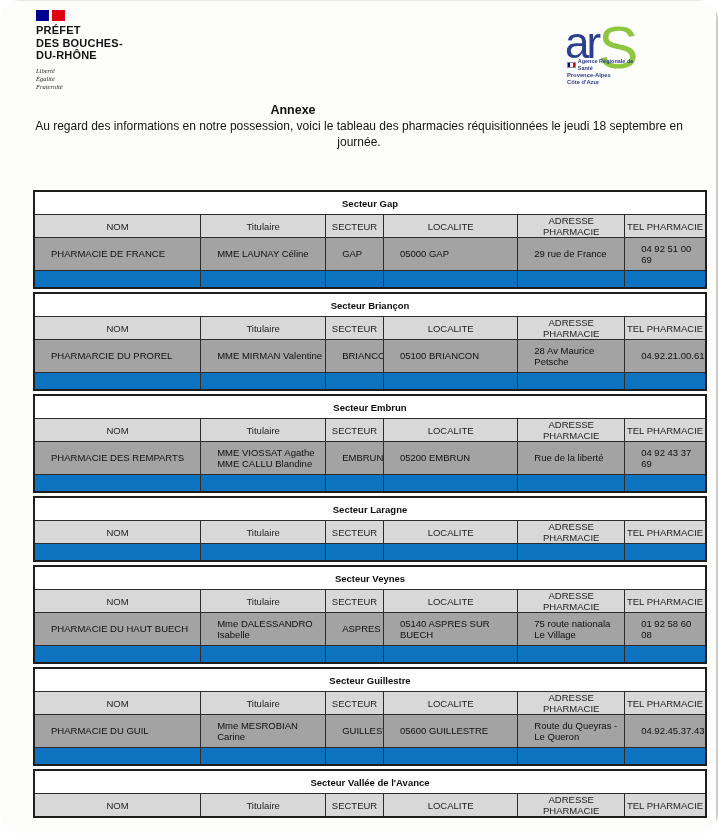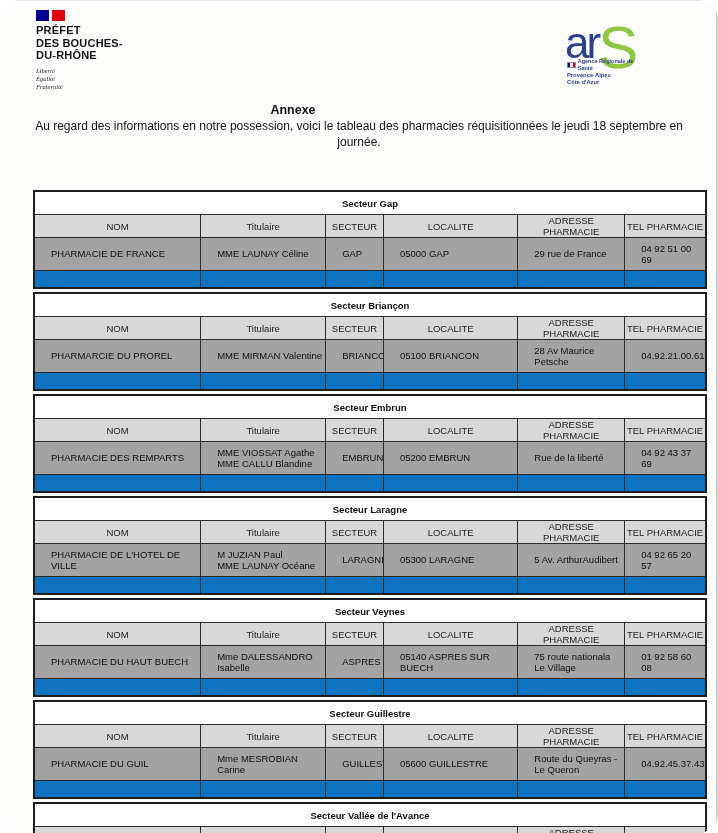--- a/index.html
+++ b/index.html
@@ -245,29 +245,20 @@
       <td colspan="6">Secteur Laragne</td>
     </tr>
     <tr class="head-row">
       <th style="background: rgb(216, 216, 216);">NOM</th>
       <th style="background: rgb(216, 216, 216);">Titulaire</th>
       <th style="background: rgb(216, 216, 216);">SECTEUR</th>
       <th style="background: rgb(216, 216, 216);">LOCALITE</th>
       <th style="background: rgb(216, 216, 216);">ADRESSE PHARMACIE</th>
       <th style="background: rgb(216, 216, 216);">TEL PHARMACIE</th>
     </tr>
-    <tr class="data-row">
-      <td>PHARMACIE DE L'HOTEL DE VILLE</td>
-      <td>M JUZIAN Paul
-MME LAUNAY Océane</td>
-      <td>LARAGNE</td>
-      <td>05300 LARAGNE</td>
-      <td>5 Av. ArthurAudibert</td>
-      <td>04 92 65 20 57</td>
-    </tr>
     <tr class="blue-row">
       <td style="background: rgb(13, 114, 192);"></td>
             <td style="background: rgb(13, 114, 192);"></td>
             <td style="background: rgb(13, 114, 192);"></td>
       <td style="background: rgb(13, 114, 192);"></td>
             <td style="background: rgb(13, 114, 192);"></td>
             <td style="background: rgb(13, 114, 192);"></td>
     </tr>
   </tbody>
       </table>

